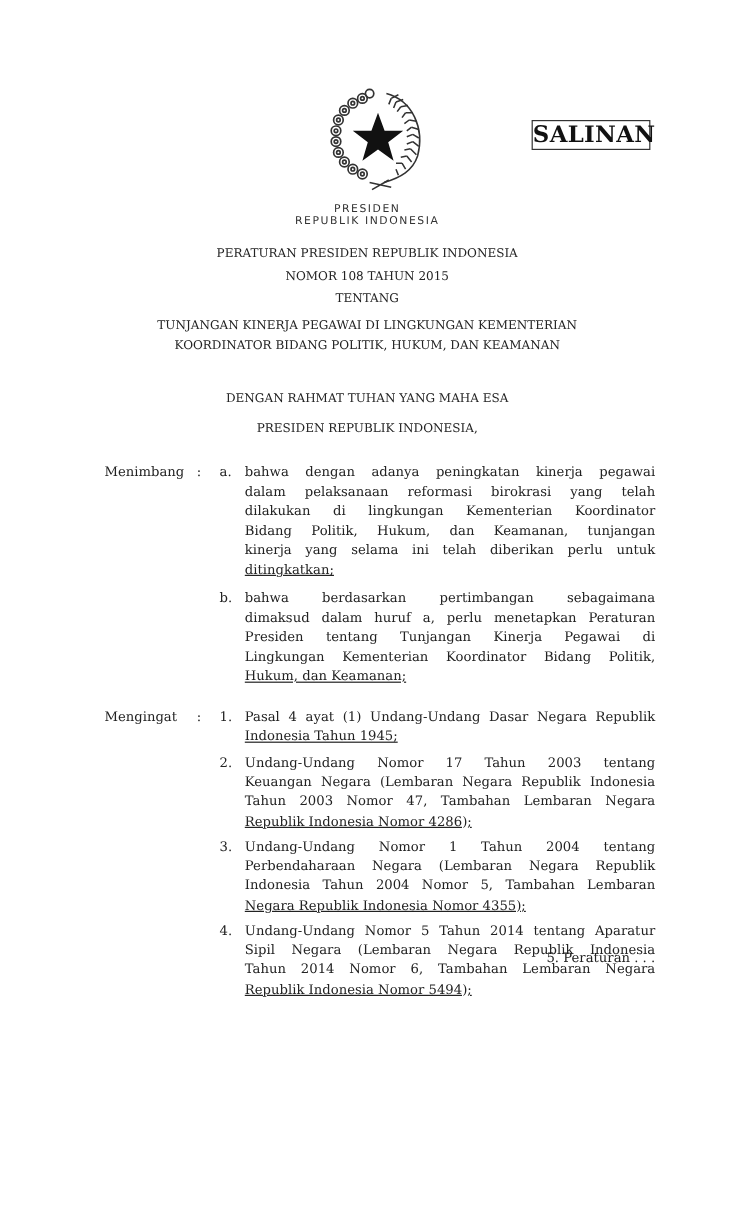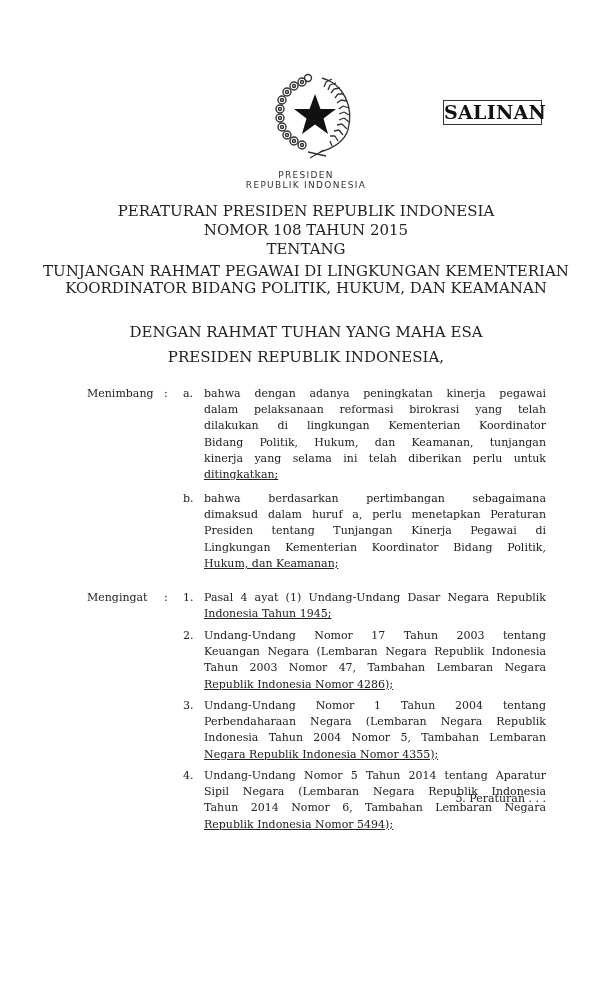--- a/index.html
+++ b/index.html
@@ -7,21 +7,21 @@
          font-family: "DejaVu Serif", "Liberation Serif", serif; color: #222; }
   .page { position: absolute; left: 0; top: 0; width: 612px; height: 1008px; }
   .emblem { position: absolute; left: 274px; top: 72px; width: 82px; height: 90px; }
   .salinan { position: absolute; left: 443px; top: 100px; width: 99px; height: 25px;
              border: 1.5px solid #333; box-sizing: border-box; text-align: center;
              font-weight: bold; font-size: 19px; line-height: 23px; letter-spacing: 0.3px; color: #111; }
   .pres-label { position: absolute; left: 0; width: 612px; text-align: center;
                 font-family: "DejaVu Sans", "Liberation Sans", sans-serif; font-size: 9px;
                 letter-spacing: 1.3px; color: #333; line-height: 10px; }
   .center-line { position: absolute; left: 0; width: 612px; text-align: center;
-                 font-size: 15px; line-height: 13px; color: #222; }
+                 font-size: 10px; line-height: 13px; color: #222; }
   .row { position: absolute; font-size: 11px; line-height: 16.2px; color: #222; }
   .label { position: absolute; left: 87px; width: 80px; }
   .colon { position: absolute; left: 164px; }
   .num { position: absolute; left: 183px; }
   .body { position: absolute; left: 204px; width: 342px; text-align: justify; }
   .body span.line { display: block; text-align: justify; text-align-last: justify; white-space: nowrap; }
   .body span.line.last { text-align-last: left; text-decoration: underline; }
   .footer-next { position: absolute; right: 66px; top: 792px; font-size: 11px; line-height: 14px; text-align: right; }
 </style>
 </head>
@@ -66,21 +66,21 @@
   </svg>
 
   <div class="salinan">SALINAN</div>
 
   <div class="pres-label" style="top:170px">PRESIDEN</div>
   <div class="pres-label" style="top:180px">REPUBLIK INDONESIA</div>
 
   <div class="center-line" style="top:205px">PERATURAN PRESIDEN REPUBLIK INDONESIA</div>
   <div class="center-line" style="top:224px">NOMOR 108 TAHUN 2015</div>
   <div class="center-line" style="top:243px">TENTANG</div>
-  <div class="center-line" style="top:265px">TUNJANGAN RAHMAT PEGAWAI DI LINGKUNGAN KEMENTERIAN</div>
+  <div class="center-line" style="top:265px">TUNJANGAN KINERJA PEGAWAI DI LINGKUNGAN KEMENTERIAN</div>
   <div class="center-line" style="top:282px">KOORDINATOR BIDANG POLITIK, HUKUM, DAN KEAMANAN</div>
 
   <div class="center-line" style="top:326px">DENGAN RAHMAT TUHAN YANG MAHA ESA</div>
   <div class="center-line" style="top:351px">PRESIDEN REPUBLIK INDONESIA,</div>
 
   <div class="row" style="top:386px; left:0; width:612px;">
     <span class="label">Menimbang</span>
     <span class="colon">:</span>
 
     <span class="num" style="top:0">a.</span>

